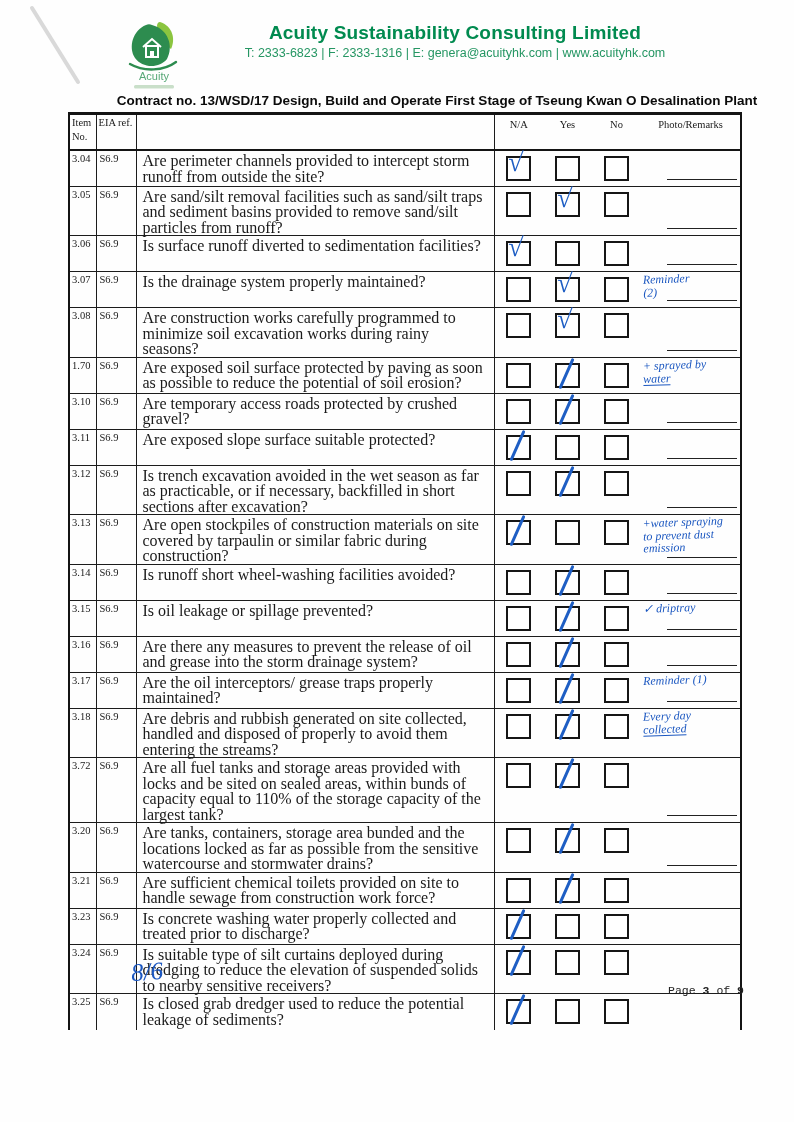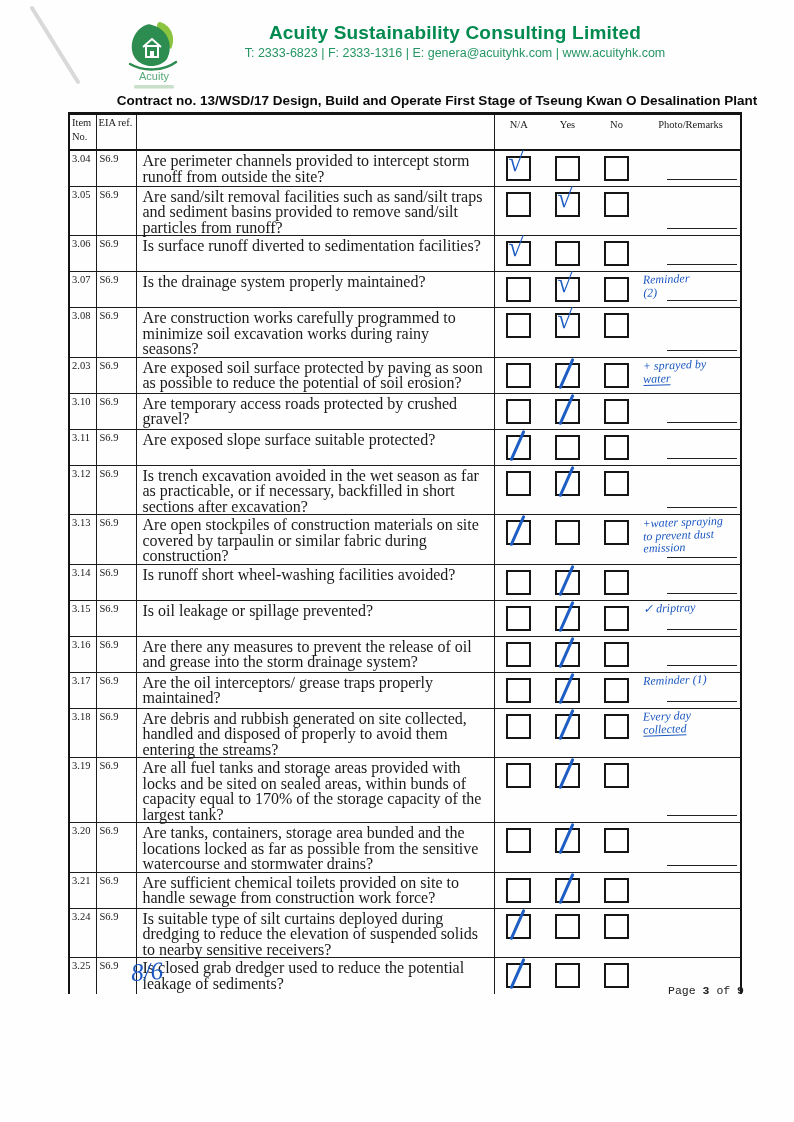--- a/index.html
+++ b/index.html
@@ -205,21 +205,21 @@
             </div>
           </td>
           <td class="c-box">
             <div class="box"></div>
           </td>
           <td class="c-rem">
             <div class="rline"></div>
           </td>
         </tr>
         <tr>
-          <td class="c-item vline">2.03</td>
+          <td class="c-item vline">1.70</td>
           <td class="c-eia vline">S6.9</td>
           <td class="c-q vline">Are exposed soil surface protected by paving as soon as possible to reduce the potential of soil erosion?</td>
           <td class="c-box">
             <div class="box"></div>
           </td>
           <td class="c-box">
             <div class="box">
               <span class="mark slash"></span>
             </div>
           </td>
@@ -406,23 +406,23 @@
             </div>
           </td>
           <td class="c-box">
             <div class="box"></div>
           </td>
           <td class="c-rem">
             <div class="remark u"><div>Every day</div><div>collected</div></div>
           </td>
         </tr>
         <tr>
-          <td class="c-item vline">3.19</td>
-          <td class="c-eia vline">S6.9</td>
-          <td class="c-q vline">Are all fuel tanks and storage areas provided with locks and be sited on sealed areas, within bunds of capacity equal to 170% of the storage capacity of the largest tank?</td>
+          <td class="c-item vline">3.72</td>
+          <td class="c-eia vline">S6.9</td>
+          <td class="c-q vline">Are all fuel tanks and storage areas provided with locks and be sited on sealed areas, within bunds of capacity equal to 110% of the storage capacity of the largest tank?</td>
           <td class="c-box">
             <div class="box"></div>
           </td>
           <td class="c-box">
             <div class="box">
               <span class="mark slash"></span>
             </div>
           </td>
           <td class="c-box">
             <div class="box"></div>
@@ -454,20 +454,37 @@
           <td class="c-item vline">3.21</td>
           <td class="c-eia vline">S6.9</td>
           <td class="c-q vline">Are sufficient chemical toilets provided on site to handle sewage from construction work force?</td>
           <td class="c-box">
             <div class="box"></div>
           </td>
           <td class="c-box">
             <div class="box">
               <span class="mark slash"></span>
             </div>
+          </td>
+          <td class="c-box">
+            <div class="box"></div>
+          </td>
+          <td class="c-rem"></td>
+        </tr>
+        <tr>
+          <td class="c-item vline">3.23</td>
+          <td class="c-eia vline">S6.9</td>
+          <td class="c-q vline">Is concrete washing water properly collected and treated prior to discharge?</td>
+          <td class="c-box">
+            <div class="box">
+              <span class="mark slash"></span>
+            </div>
+          </td>
+          <td class="c-box">
+            <div class="box"></div>
           </td>
           <td class="c-box">
             <div class="box"></div>
           </td>
           <td class="c-rem"></td>
         </tr>
         <tr>
           <td class="c-item vline">3.24</td>
           <td class="c-eia vline">S6.9</td>
           <td class="c-q vline">Is suitable type of silt curtains deployed during dredging to reduce the elevation of suspended solids to nearby sensitive receivers?</td>

